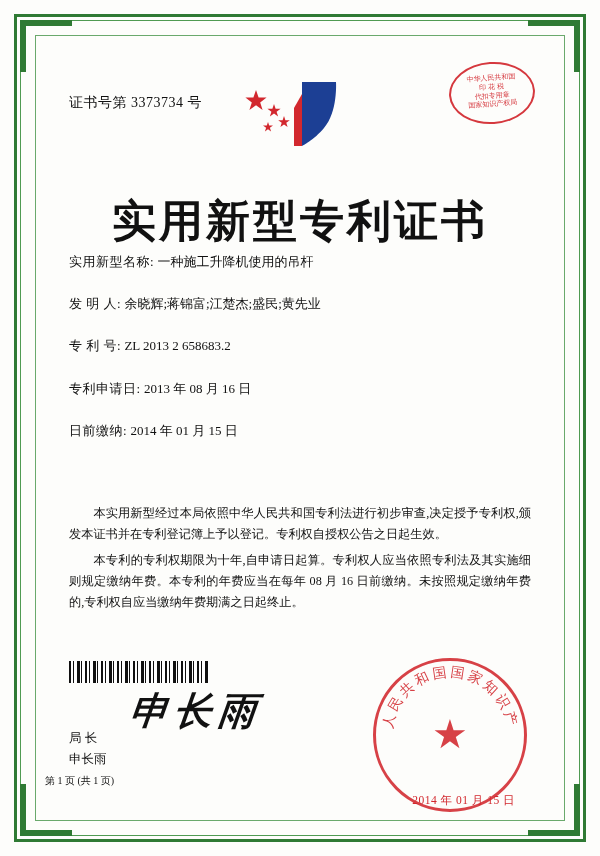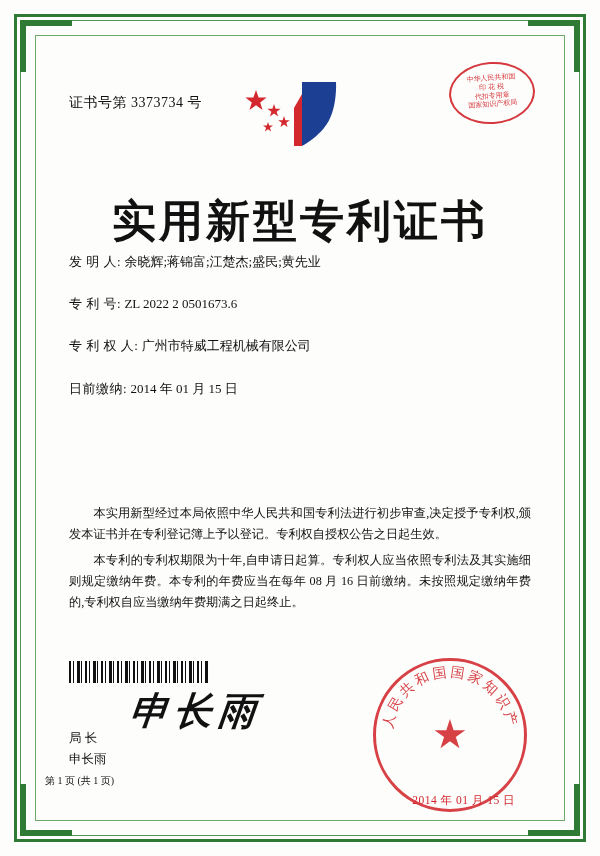--- a/index.html
+++ b/index.html
@@ -260,30 +260,34 @@
       <div>中华人民共和国</div>
       <div>印 花 税</div>
       <div>代扣专用章</div>
       <div>国家知识产权局</div>
     </div>
 
     <h1 class="title">实用新型专利证书</h1>
 
     <div class="fields">
       <div class="field">
+        <span class="label">实用新型名称:</span>
+        <span class="value">一种施工升降机使用的吊杆</span>
+      </div>
+      <div class="field">
         <span class="label">发 明 人:</span>
         <span class="value">余晓辉;蒋锦富;江楚杰;盛民;黄先业</span>
       </div>
       <div class="field">
         <span class="label">专 利 号:</span>
-        <span class="value">ZL 2022 2 0501673.6</span>
-      </div>
-      <div class="field">
-        <span class="label">专 利 权 人:</span>
-        <span class="value">广州市特威工程机械有限公司</span>
+        <span class="value">ZL 2013 2 658683.2</span>
+      </div>
+      <div class="field">
+        <span class="label">专利申请日:</span>
+        <span class="value">2013 年 08 月 16 日</span>
       </div>
       <div class="field">
         <span class="label">日前缴纳:</span>
         <span class="value">2014 年 01 月 15 日</span>
       </div>
     </div>
 
     <div class="paragraphs">
       <p class="para">本实用新型经过本局依照中华人民共和国专利法进行初步审查,决定授予专利权,颁发本证书并在专利登记簿上予以登记。专利权自授权公告之日起生效。</p>
       <p class="para">本专利的专利权期限为十年,自申请日起算。专利权人应当依照专利法及其实施细则规定缴纳年费。本专利的年费应当在每年 08 月 16 日前缴纳。未按照规定缴纳年费的,专利权自应当缴纳年费期满之日起终止。</p>

